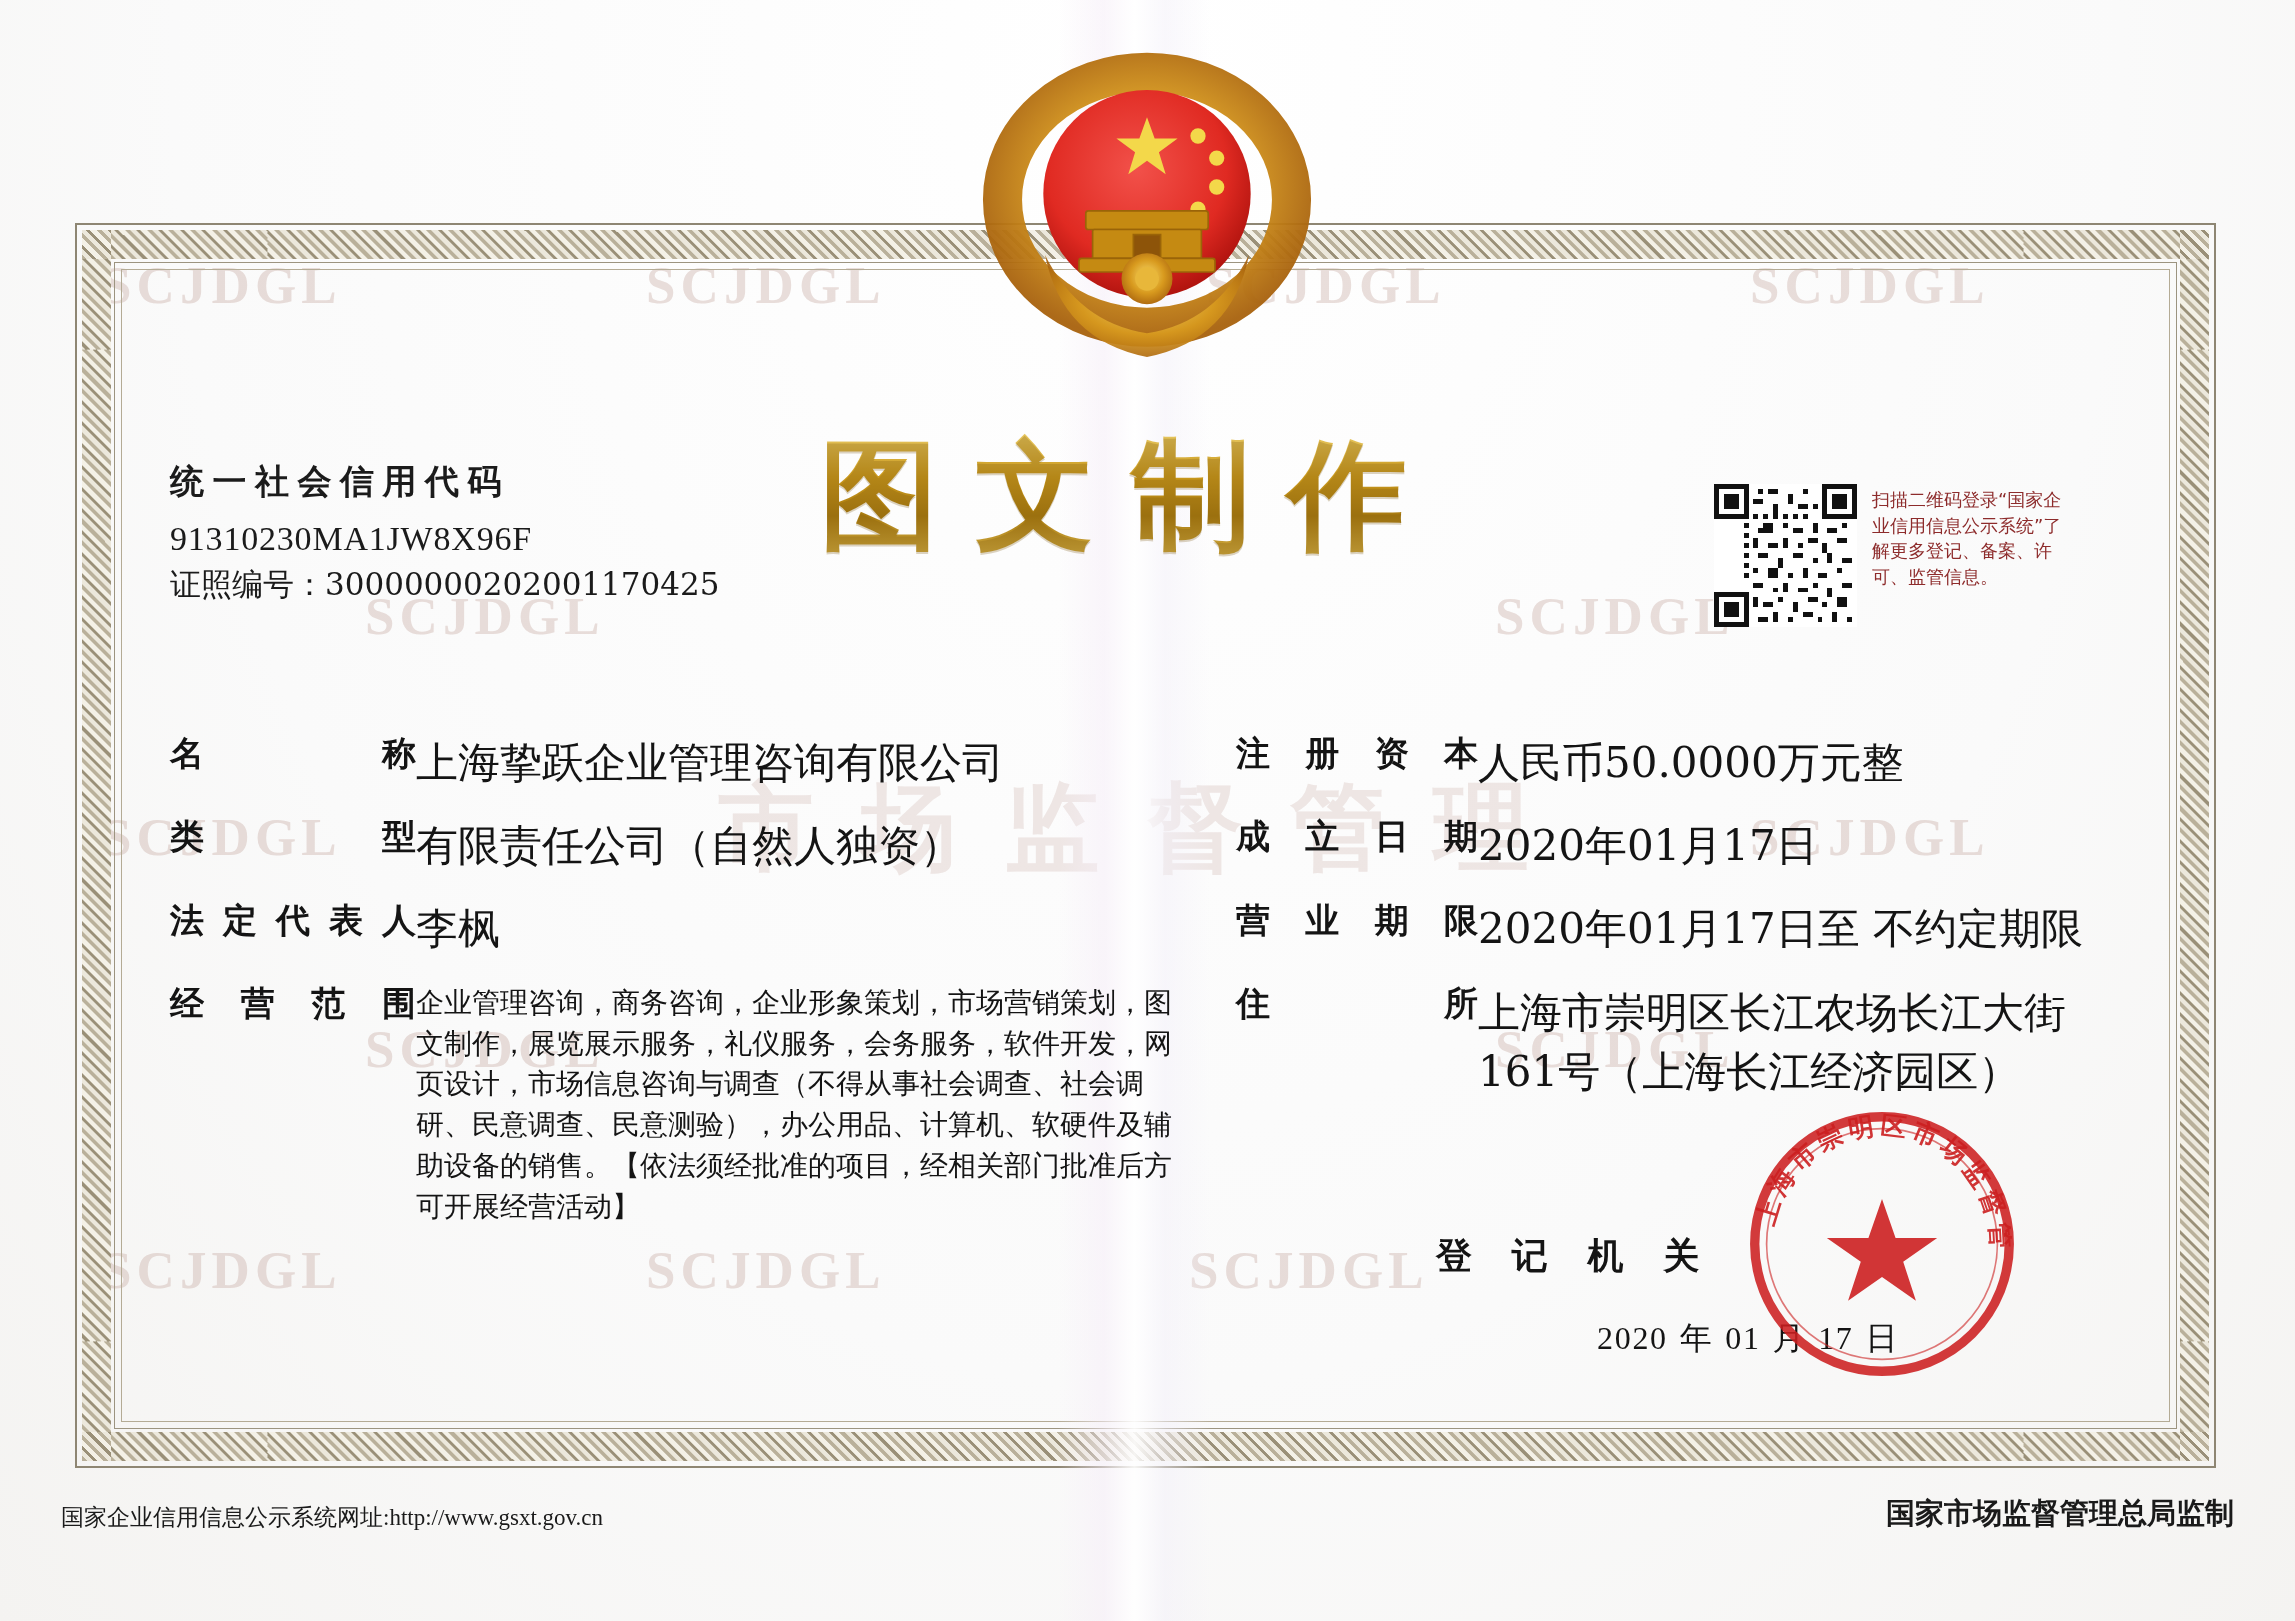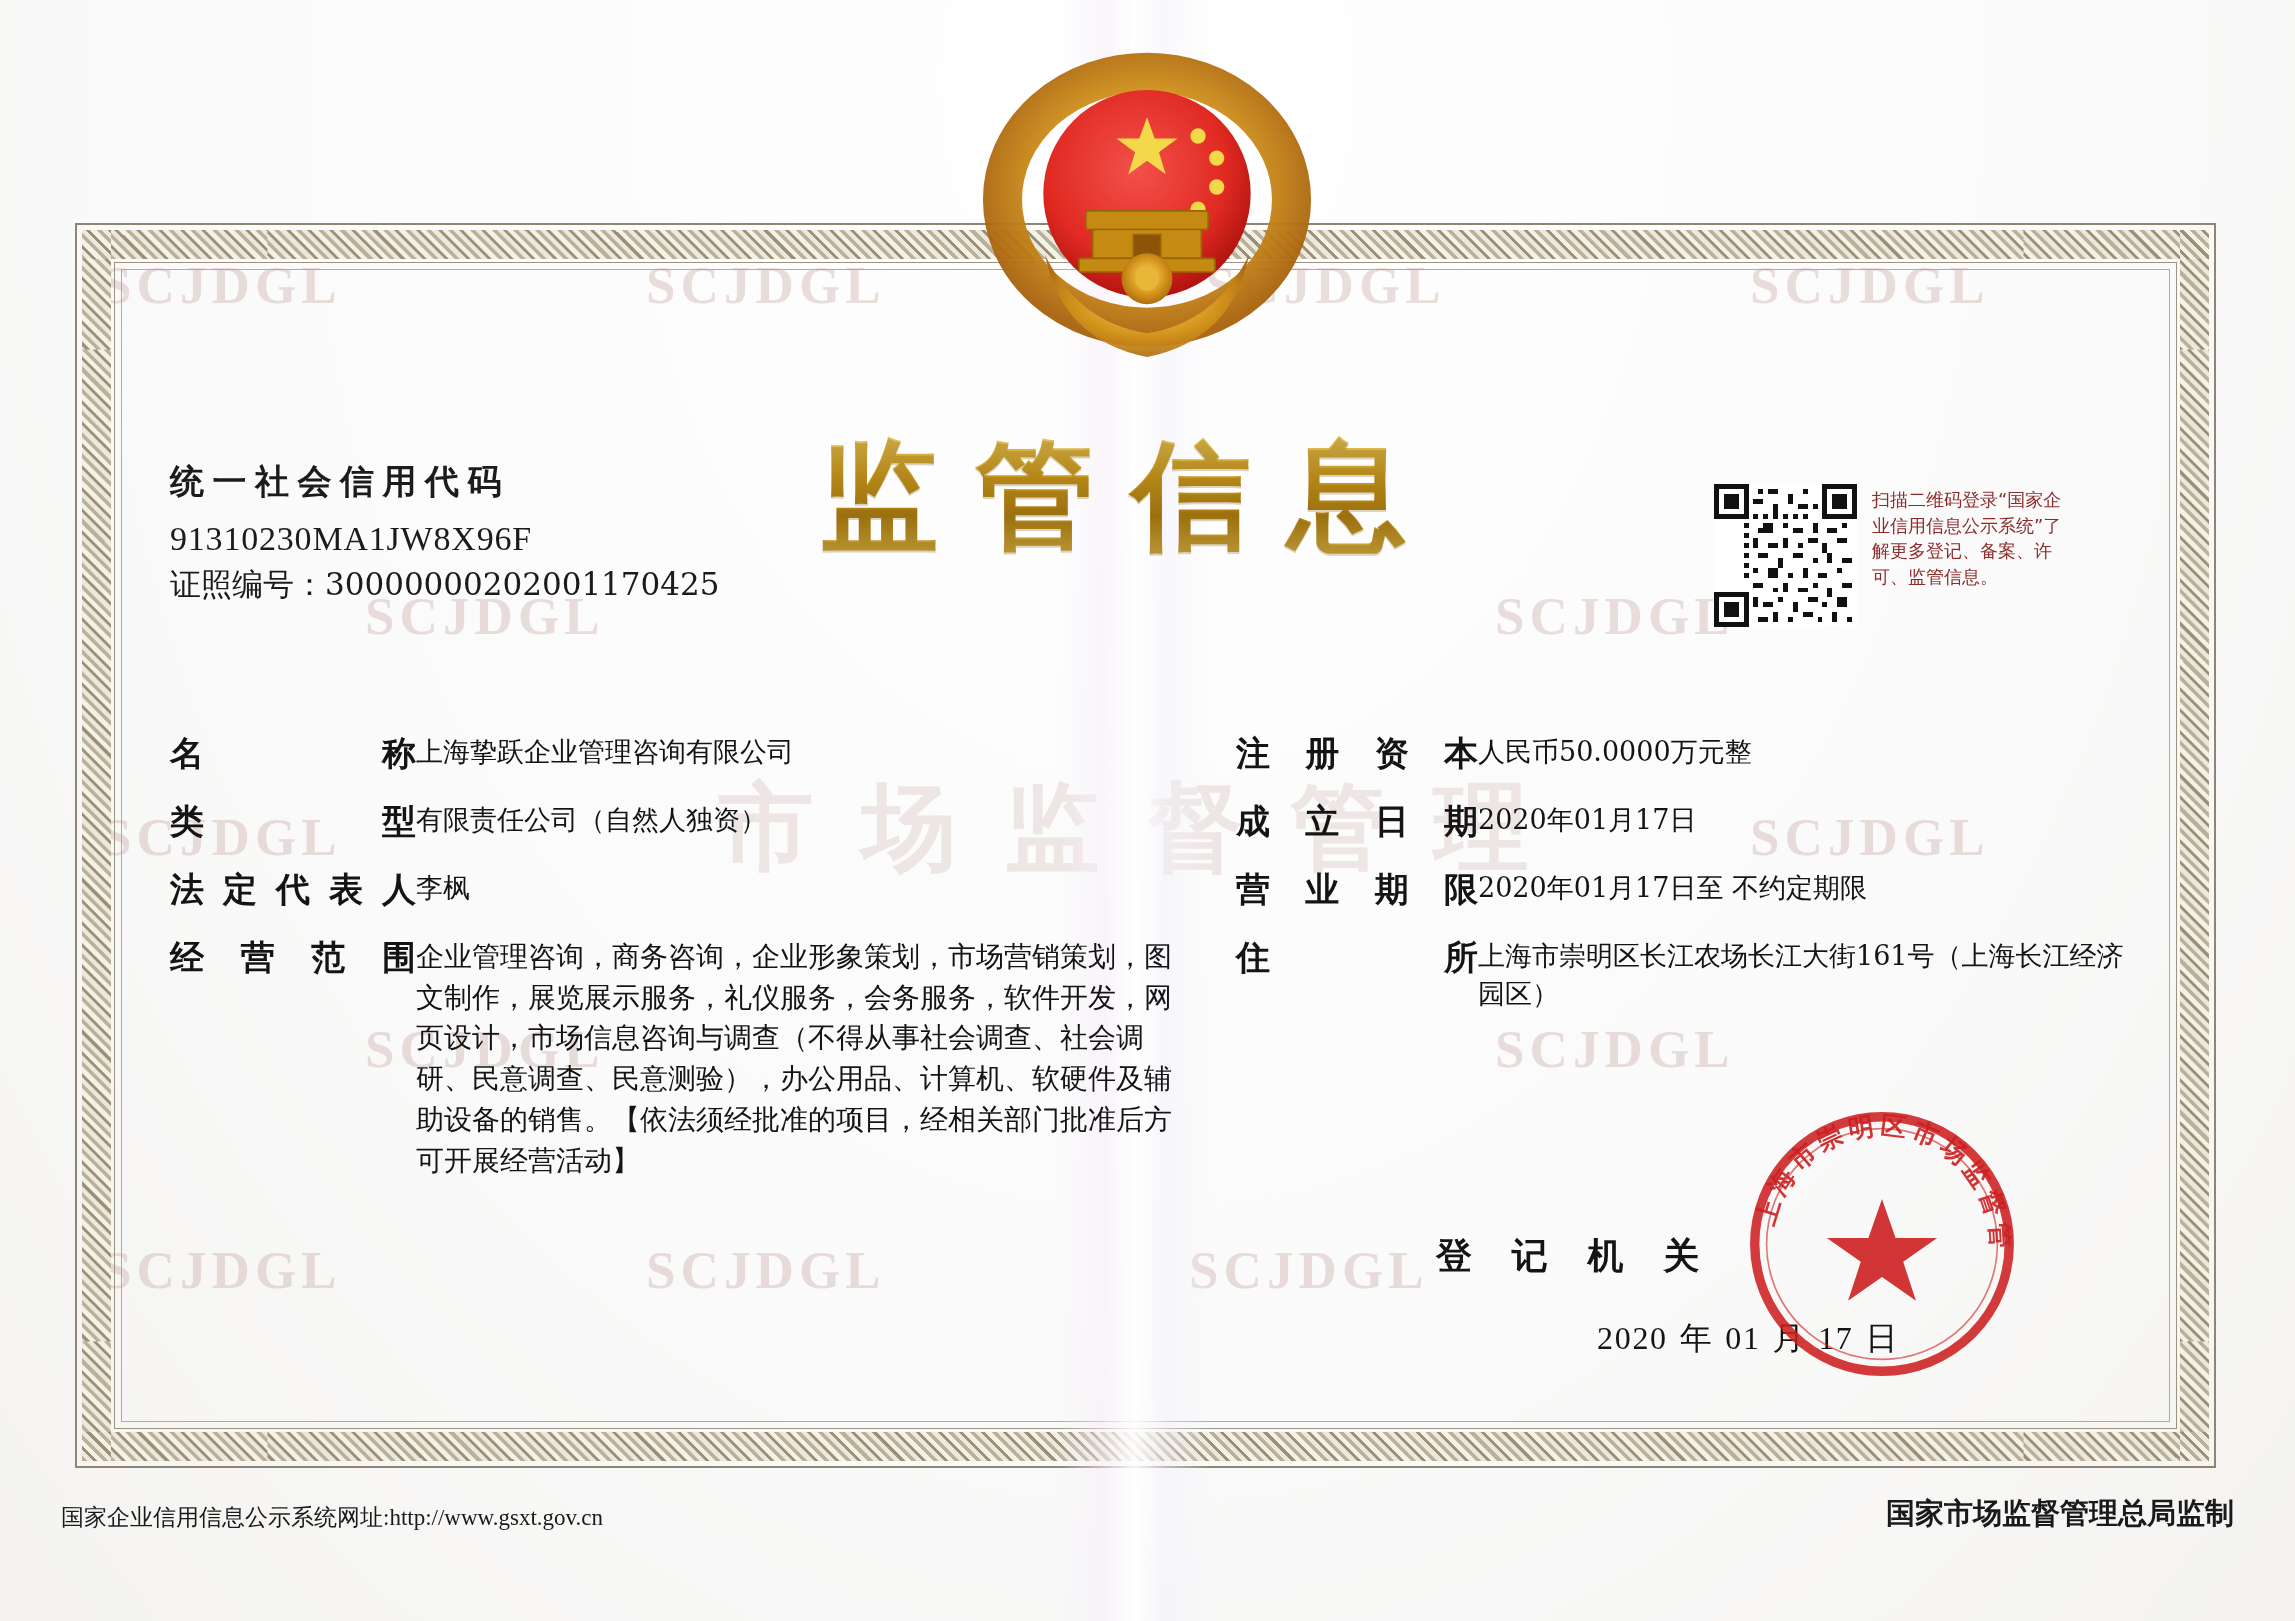--- a/index.html
+++ b/index.html
@@ -183,21 +183,21 @@
     font-size: 34px;
     font-weight: 700;
     font-family: "DejaVu Serif", "Liberation Serif", serif;
     color: #141414;
     white-space: nowrap;
   }
   #col-left .k  { width: 246px; display: flex; justify-content: space-between; }
   #col-right .k { width: 242px; display: flex; justify-content: space-between; }
   .k span { display: inline-block; }
   .row .v {
-    font-size: 27px;
+    font-size: 42px;
     line-height: 1.42;
     font-family: "DejaVu Serif", "Liberation Serif", serif;
     font-weight: 500;
     color: #141414;
     padding-top: 1.7px;
   }
   #scope-value { font-size: 28px; line-height: 1.46; width: 790px; }
 
   
   #registry {
@@ -314,21 +314,21 @@
       </g>
 
       <g fill="url(#gold)">
         <circle cx="240" cy="268" r="30"></circle>
         <circle cx="240" cy="268" r="14" fill="#e8b73a"></circle>
         <path d="M120 240 q40 80 120 92 q80 -12 120 -92 q-20 100 -120 120 q-100 -20 -120 -120z" opacity="0.92"></path>
       </g>
     </svg>
   </div>
 
-  <div id="title">监管信息</div>
+  <div id="title">图文制作</div>
 
   <div id="code-block">
     <div class="lbl">统一社会信用代码</div>
     <div class="code">91310230MA1JW8X96F</div>
     <div class="certno"><span>证照编号：</span><span>30000000202001170425</span></div>
   </div>
 
   <div id="qr-wrap">
     <svg id="qr" viewBox="0 0 29 29" shape-rendering="crispEdges">
       <rect width="29" height="29" fill="#ffffff"></rect>

